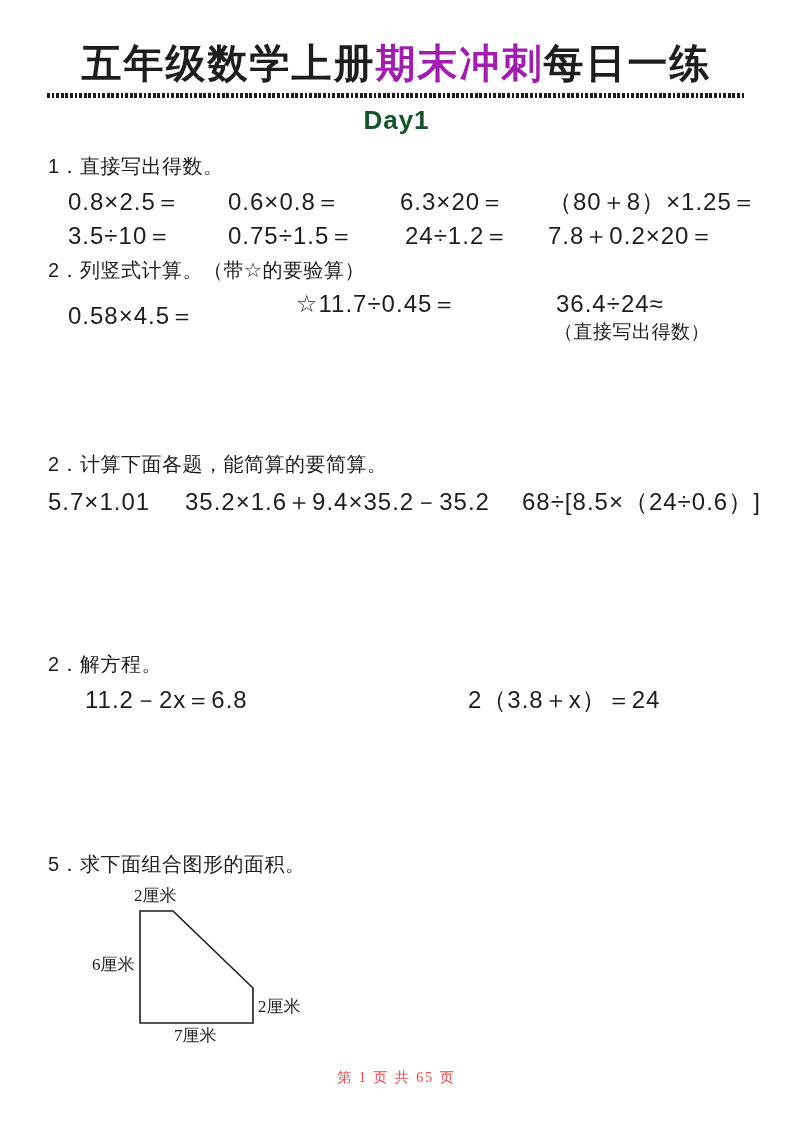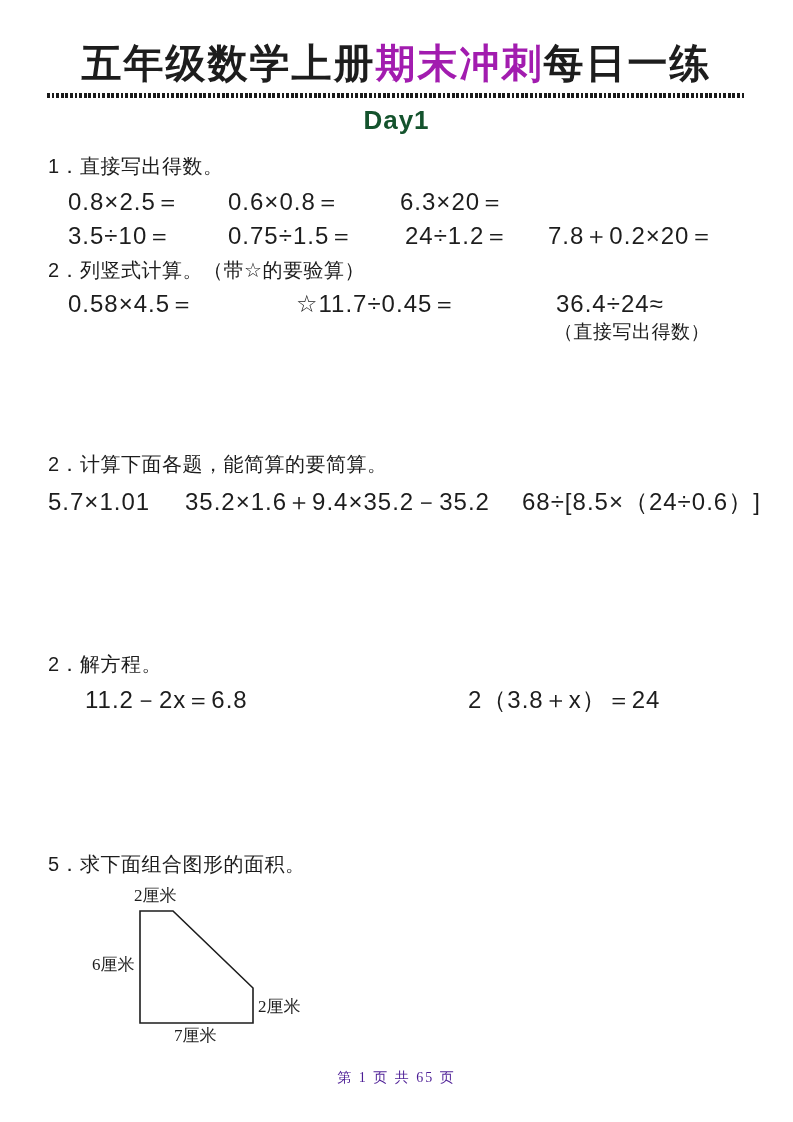--- a/index.html
+++ b/index.html
@@ -75,21 +75,21 @@
   .q1-heading { top: 154px; }
   .q1r1-1 { top: 189px; left: 68px; }
   .q1r1-2 { top: 189px; left: 228px; }
   .q1r1-3 { top: 189px; left: 400px; }
   .q1r1-4 { top: 189px; left: 548px; }
   .q1r2-1 { top: 223px; left: 68px; }
   .q1r2-2 { top: 223px; left: 228px; }
   .q1r2-3 { top: 223px; left: 405px; }
   .q1r2-4 { top: 223px; left: 548px; }
   .q2-heading { top: 258px; }
-  .q2-1 { top: 291px; left: 68px; }
+  .q2-1 { top: 303px; left: 68px; }
   .q2-2 { top: 291px; left: 296px; }
   .q2-3 { top: 291px; left: 556px; }
   .q2-note { top: 319px; left: 554px; }
   .q3-heading { top: 452px; }
   .q3-1 { top: 489px; left: 48px; }
   .q3-2 { top: 489px; left: 185px; }
   .q3-3 { top: 489px; left: 522px; }
   .q4-heading { top: 652px; }
   .q4-1 { top: 687px; left: 85px; }
   .q4-2 { top: 687px; left: 468px; }
@@ -120,21 +120,21 @@
   .fig-bottom { top: 150px; left: 94px;  }
   
   .footer {
     position: absolute;
     top: 1068px;
     left: 0;
     width: 100%;
     text-align: center;
     font-size: 14px;
     line-height: 20px;
-    color: #4c1d95;
+    color: #ef4444;
     font-family: "Liberation Serif", "DejaVu Serif", serif;
     letter-spacing: 2px;
   }
 </style>
 </head>
 <body>
 
 <div class="page">
 
   <div class="title">
@@ -142,20 +142,21 @@
   </div>
 
   <div class="dotline"></div>
 
   <div class="day">Day1</div>
 
   <div class="heading q1-heading">1．直接写出得数。</div>
   <span class="formula q1r1-1">0.8×2.5＝</span>
   <span class="formula q1r1-2">0.6×0.8＝</span>
   <span class="formula q1r1-3">6.3×20＝</span>
+  <span class="formula q1r1-4">（80＋8）×1.25＝</span>
   <span class="formula q1r2-1">3.5÷10＝</span>
   <span class="formula q1r2-2">0.75÷1.5＝</span>
   <span class="formula q1r2-3">24÷1.2＝</span>
   <span class="formula q1r2-4">7.8＋0.2×20＝</span>
 
   <div class="heading q2-heading">2．列竖式计算。（带☆的要验算）</div>
   <span class="formula q2-1">0.58×4.5＝</span>
   <span class="formula q2-2">☆11.7÷0.45＝</span>
   <span class="formula q2-3">36.4÷24≈</span>
   <span class="formula kai q2-note">（直接写出得数）</span>

